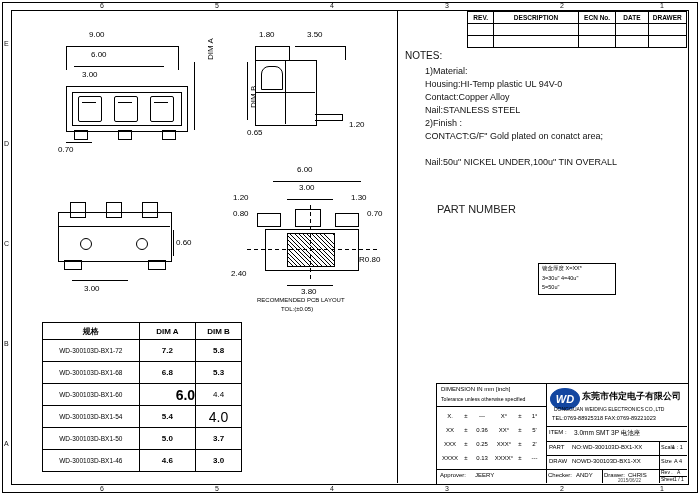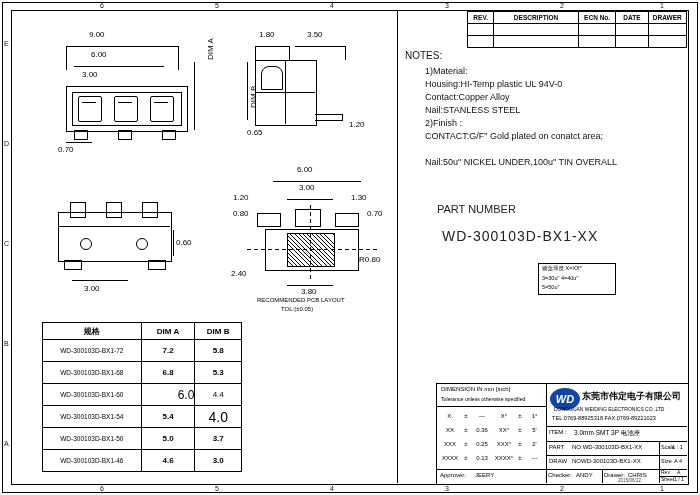--- a/index.html
+++ b/index.html
@@ -79,21 +79,20 @@
   <div class="note" style="left:405px;top:50px;font-size:10px;">NOTES:</div>
   <div class="note" style="left:425px;top:66px;">1)Material:</div>
   <div class="note" style="left:425px;top:79px;">Housing:HI-Temp plastic UL 94V-0</div>
   <div class="note" style="left:425px;top:92px;">Contact:Copper Alloy</div>
   <div class="note" style="left:425px;top:105px;">Nail:STANLESS STEEL</div>
   <div class="note" style="left:425px;top:118px;">2)Finish :</div>
   <div class="note" style="left:425px;top:131px;">CONTACT:G/F" Gold plated on conatct area;</div>
   <div class="note" style="left:425px;top:157px;">Nail:50u" NICKEL UNDER,100u" TIN OVERALL</div>
 
   <div class="txt midtxt" style="left:425px;top:203px;">PART NUMBER</div>
-  <div class="txt bigtxt" style="left:442px;top:228px;">WD-300103D-BX1-XX</div>
 
   <div style="position:absolute;left:538px;top:263px;width:76px;height:30px;border:1px solid #000;">
     <div class="txt tiny" style="left:3px;top:1px;font-size:5.5px;">镀金厚度 X=XX*</div>
     <div class="txt tiny" style="left:3px;top:11px;font-size:5.5px;">3=30u" 4=40u"</div>
     <div class="txt tiny" style="left:3px;top:20px;font-size:5.5px;">5=50u"</div>
   </div>
 
   <div style="position:absolute;left:44px;top:30px;width:190px;height:140px;">
 
     <div class="txt dimtxt" style="left:45px;top:0px;">9.00</div>
@@ -217,21 +216,21 @@
         <td style="font-weight:bold;font-size:8px;">7.2</td>
         <td style="font-weight:bold;font-size:8px;">5.8</td>
       </tr>
       <tr>
         <td style="height:21px;">WD-300103D-BX1-68</td>
         <td style="font-weight:bold;font-size:8px;">6.8</td>
         <td style="font-weight:bold;font-size:8px;">5.3</td>
       </tr>
       <tr>
         <td style="height:21px;">WD-300103D-BX1-60</td>
-        <td style="font-weight:normal;font-size:12px;padding-left:36px;">6.0</td>
+        <td style="font-weight:bold;font-size:14px;padding-left:36px;">6.0</td>
         <td style="font-weight:normal;font-size:8px;">4.4</td>
       </tr>
       <tr>
         <td style="height:21px;">WD-300103D-BX1-54</td>
         <td style="font-weight:bold;font-size:8px;">5.4</td>
         <td style="font-weight:normal;font-size:14px;">4.0</td>
       </tr>
       <tr>
         <td style="height:21px;">WD-300103D-BX1-50</td>
         <td style="font-weight:bold;font-size:8px;">5.0</td>

